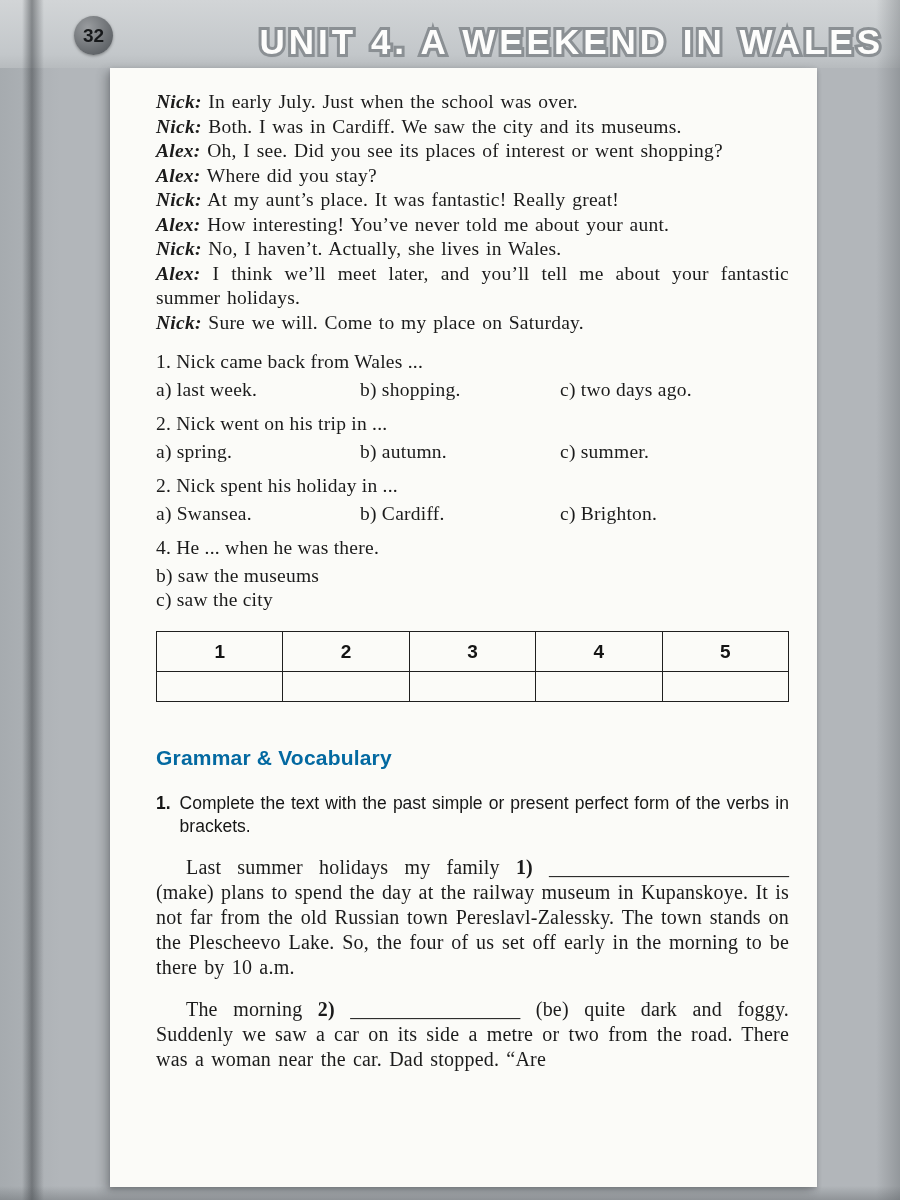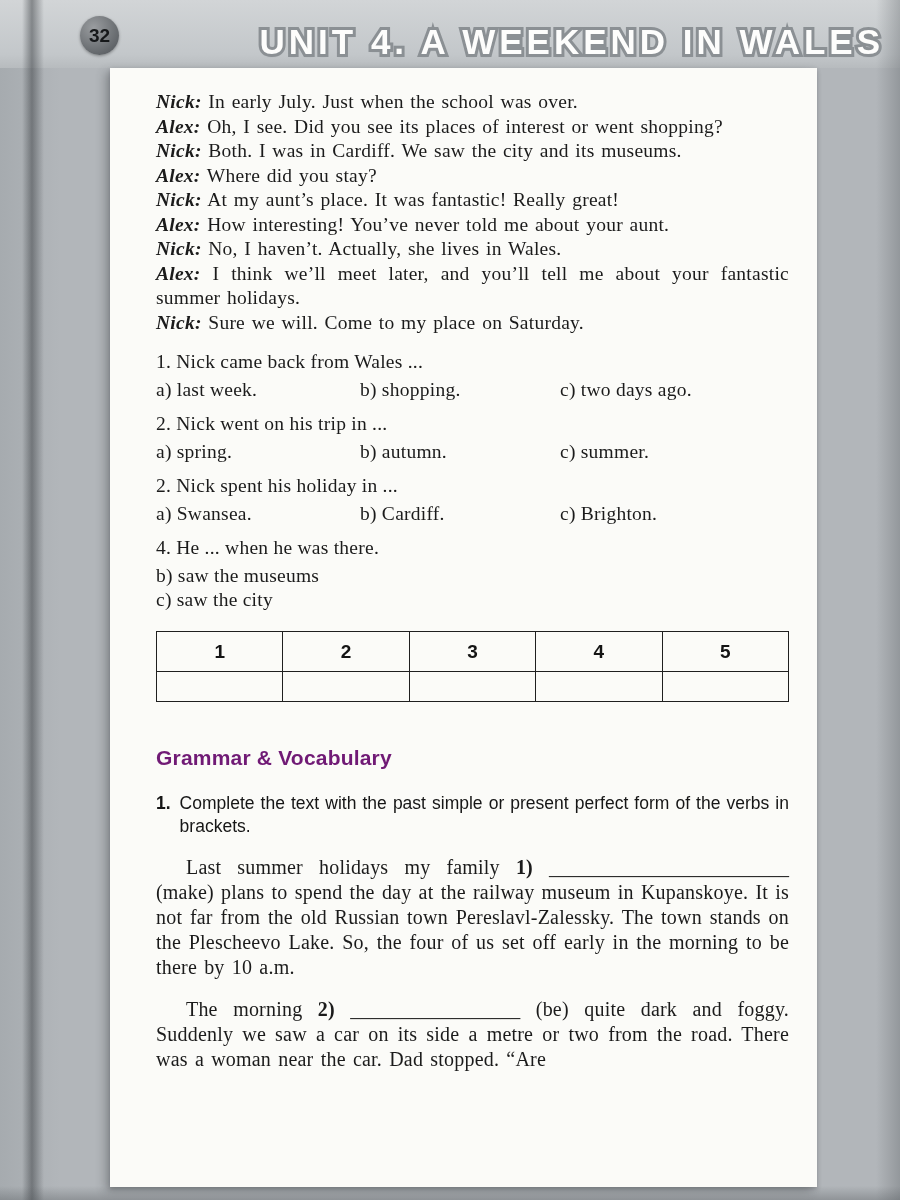--- a/index.html
+++ b/index.html
@@ -8,21 +8,21 @@
         font-family:"Liberation Serif",serif;}
   .top-band{position:absolute;top:0;left:0;right:0;height:68px;
         background:linear-gradient(180deg,#d2d5d7 0,#c3c7ca 80%,#b7bbbe 100%);}
   .spine-shadow{position:absolute;left:22px;top:0;bottom:0;width:22px;
         background:linear-gradient(90deg,rgba(55,59,63,0) 0,rgba(55,59,63,.5) 45%,rgba(55,59,63,0) 100%);}
   .right-edge{position:absolute;right:0;top:0;bottom:0;width:24px;
         background:linear-gradient(90deg,rgba(90,95,99,0),rgba(90,95,99,.35));}
   .bottom-edge{position:absolute;left:0;right:0;bottom:0;height:14px;
         background:linear-gradient(180deg,rgba(80,85,89,.0),rgba(80,85,89,.35));}
 
-  .page-number-circle{position:absolute;left:80px;top:16px;width:39px;height:39px;border-radius:50%;
+  .page-number-circle{position:absolute;left:74px;top:16px;width:39px;height:39px;border-radius:50%;
         background:radial-gradient(circle at 35% 30%,#9a9da0,#606468 75%);
         display:flex;align-items:center;justify-content:center;
         box-shadow:0 1px 3px rgba(0,0,0,.35);}
   .page-number-circle span{font-family:"Liberation Sans",sans-serif;font-weight:bold;font-size:19px;color:#16181a;}
 
   .title-wrap{position:absolute;left:252px;right:16px;top:22px;height:42px;text-align:right;
         font-family:"Liberation Sans",sans-serif;font-weight:bold;font-size:35px;
         letter-spacing:4px;white-space:nowrap;}
   .title-stroke{position:absolute;left:0;right:0;top:0;color:#8b9094;-webkit-text-stroke:6px #8b9094;
         text-shadow:0 2px 2px rgba(70,75,79,.5);}
@@ -47,21 +47,21 @@
 
   
   .answer-table{width:100%;border-collapse:collapse;margin-top:20px;
         font-family:"Liberation Sans",sans-serif;}
   .answer-table td,.answer-table th{border:1.5px solid #1f1f1f;}
   .at-h{height:37px;font-size:19px;font-weight:bold;text-align:center;vertical-align:middle;color:#141414;}
   .at-c{height:27px;}
 
   
   .grammar-heading{margin:44px 0 0 0;font-family:"Liberation Sans",sans-serif;
-        font-size:21px;font-weight:bold;color:#701a75;letter-spacing:.2px;}
+        font-size:21px;font-weight:bold;color:#0369a1;letter-spacing:.2px;}
   .instruction{display:flex;gap:9px;margin-top:22px;font-family:"Liberation Sans",sans-serif;
         font-size:17.5px;line-height:23px;color:#161616;}
   .ex-num{font-weight:bold;flex:0 0 auto;}
   .ex-text{text-align:justify;}
 
   .g-para{margin:17px 0 0 0;font-size:20px;line-height:25px;text-align:justify;
         text-indent:30px;letter-spacing:.2px;word-spacing:2px;}
   .num-bold{font-weight:bold;}
   .blank{letter-spacing:0;white-space:nowrap;}
 </style>
@@ -81,22 +81,22 @@
   <div class="title-wrap">
     <span class="title-stroke">UNIT 4. A WEEKEND IN WALES</span>
     <span class="title-fill">UNIT 4. A WEEKEND IN WALES</span>
   </div>
 
   <div class="page">
     <div class="content">
 
       <div class="dialogue">
           <p class="dlg-line"><span class="speaker">Nick:</span> In early July. Just when the school was over.</p>
+          <p class="dlg-line"><span class="speaker">Nick:</span> Both. I was in Cardiff. We saw the city and its museums.</p>
           <p class="dlg-line"><span class="speaker">Alex:</span> Oh, I see. Did you see its places of interest or went shopping?</p>
-          <p class="dlg-line"><span class="speaker">Nick:</span> Both. I was in Cardiff. We saw the city and its museums.</p>
           <p class="dlg-line"><span class="speaker">Alex:</span> Where did you stay?</p>
           <p class="dlg-line"><span class="speaker">Nick:</span> At my aunt’s place. It was fantastic! Really great!</p>
           <p class="dlg-line"><span class="speaker">Alex:</span> How interesting! You’ve never told me about your aunt.</p>
           <p class="dlg-line"><span class="speaker">Nick:</span> No, I haven’t. Actually, she lives in Wales.</p>
           <p class="dlg-line"><span class="speaker">Alex:</span> I think we’ll meet later, and you’ll tell me about your fantastic summer holidays.</p>
           <p class="dlg-line"><span class="speaker">Nick:</span> Sure we will. Come to my place on Saturday.</p>
         </div>
 
       <div class="questions">
           <div class="question">

